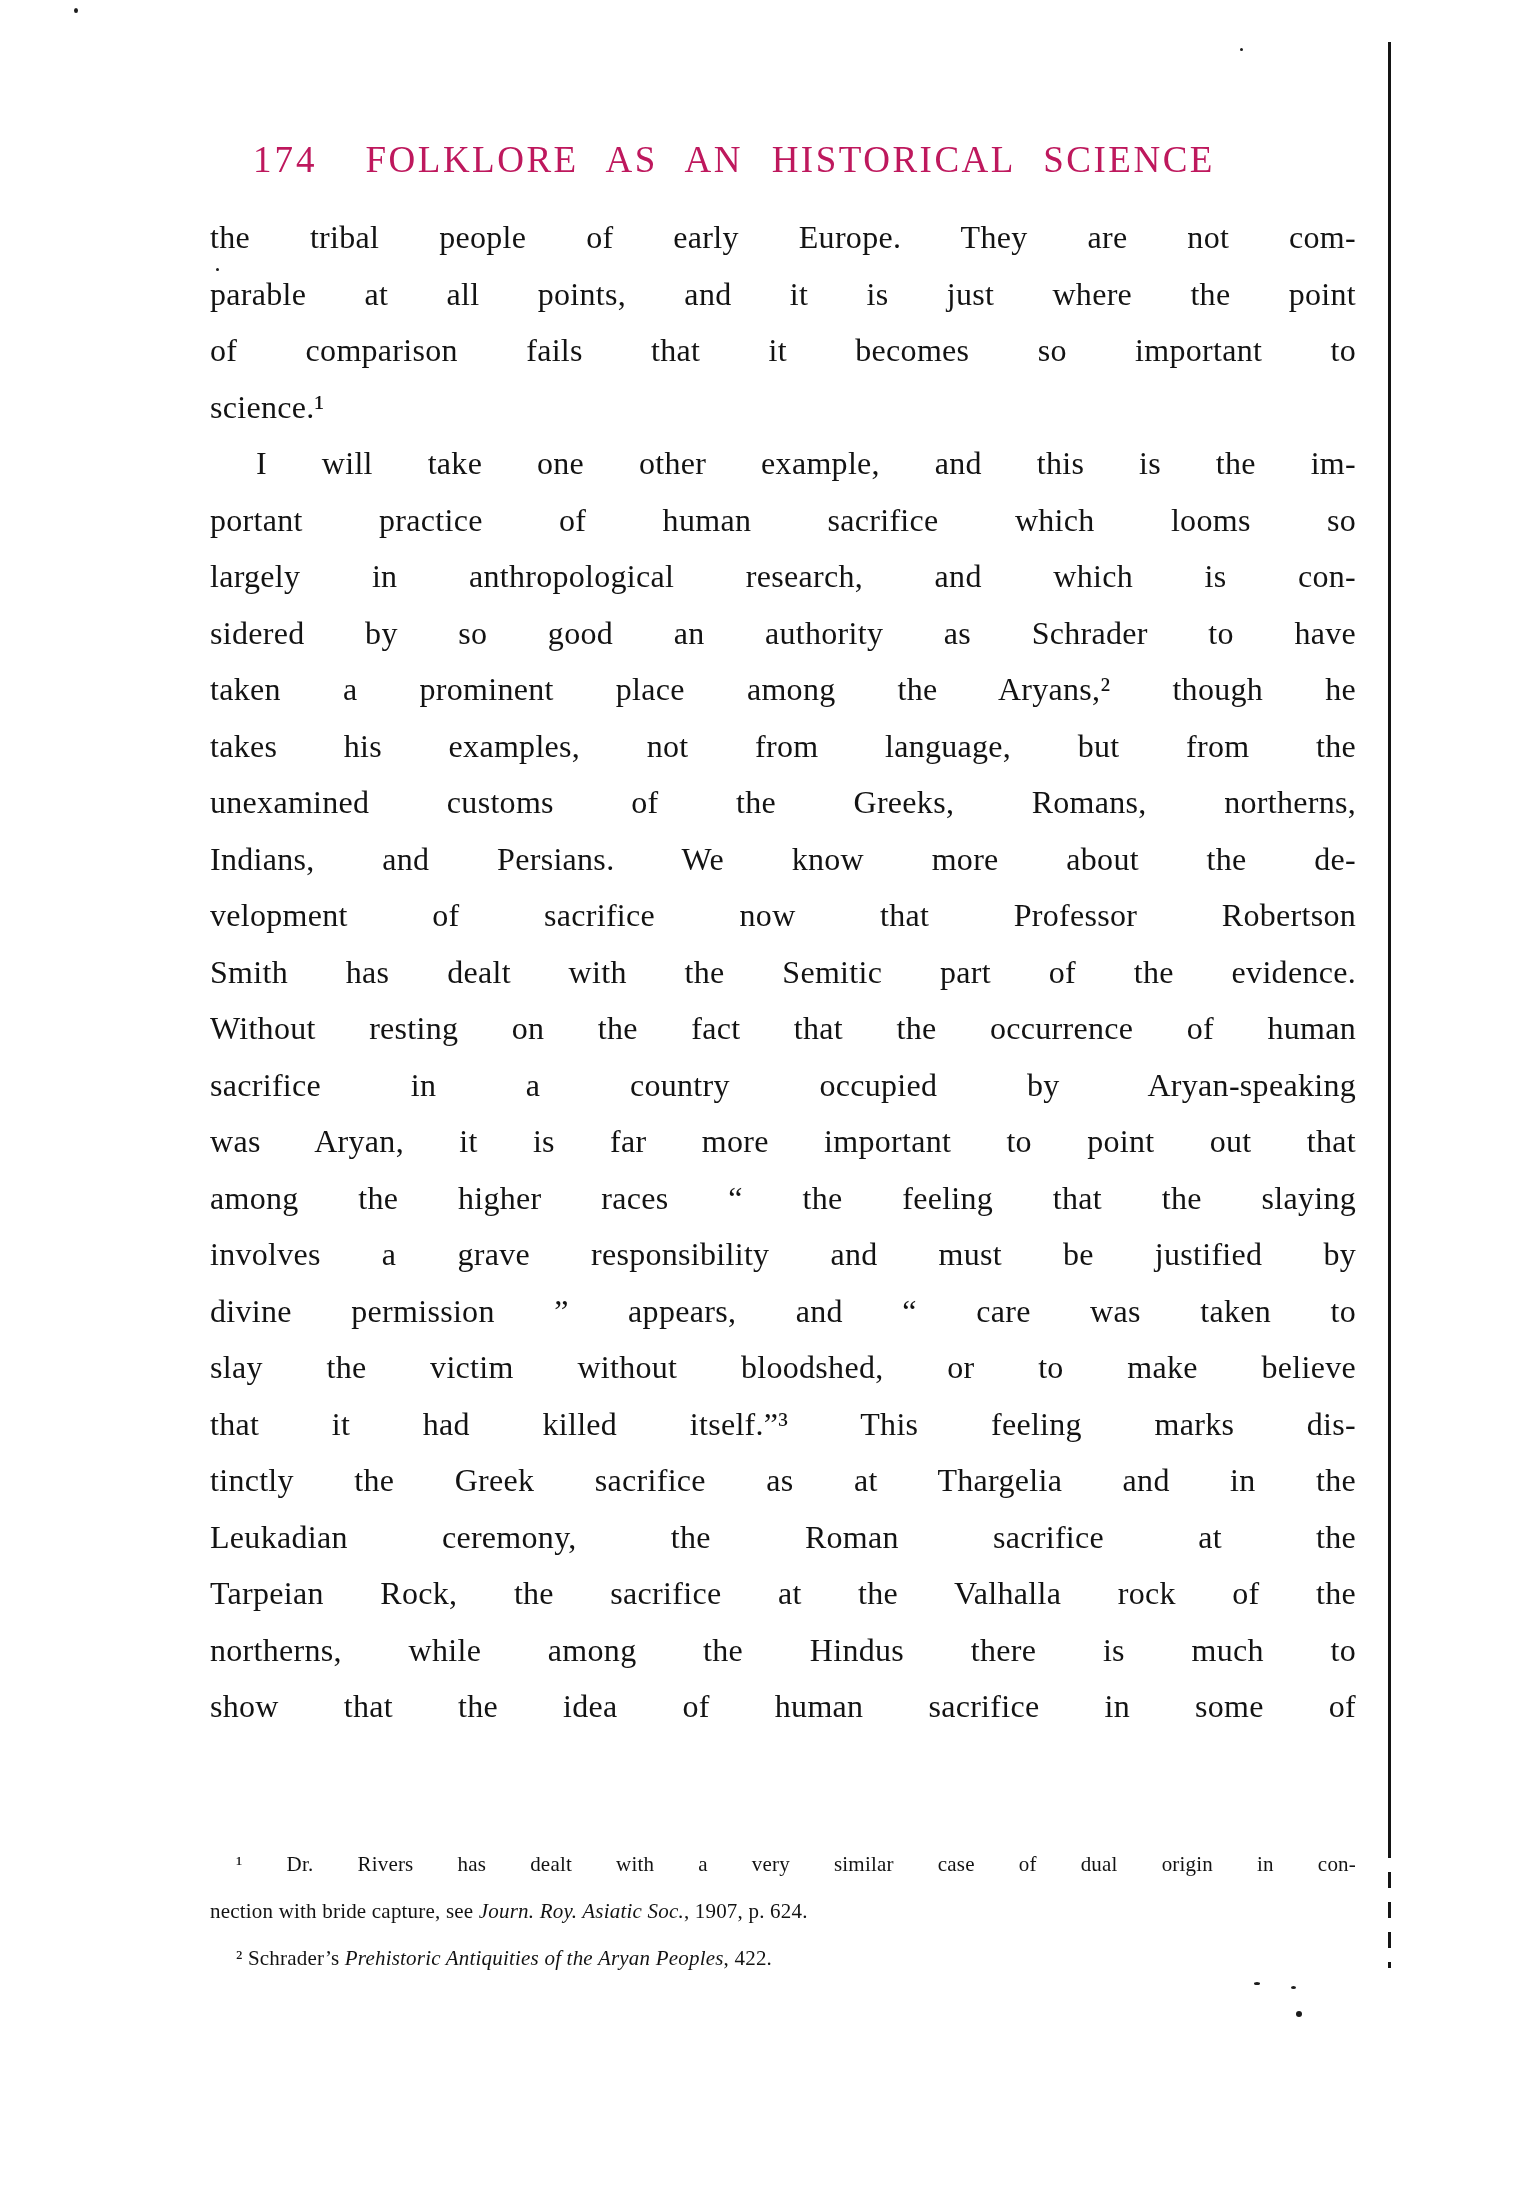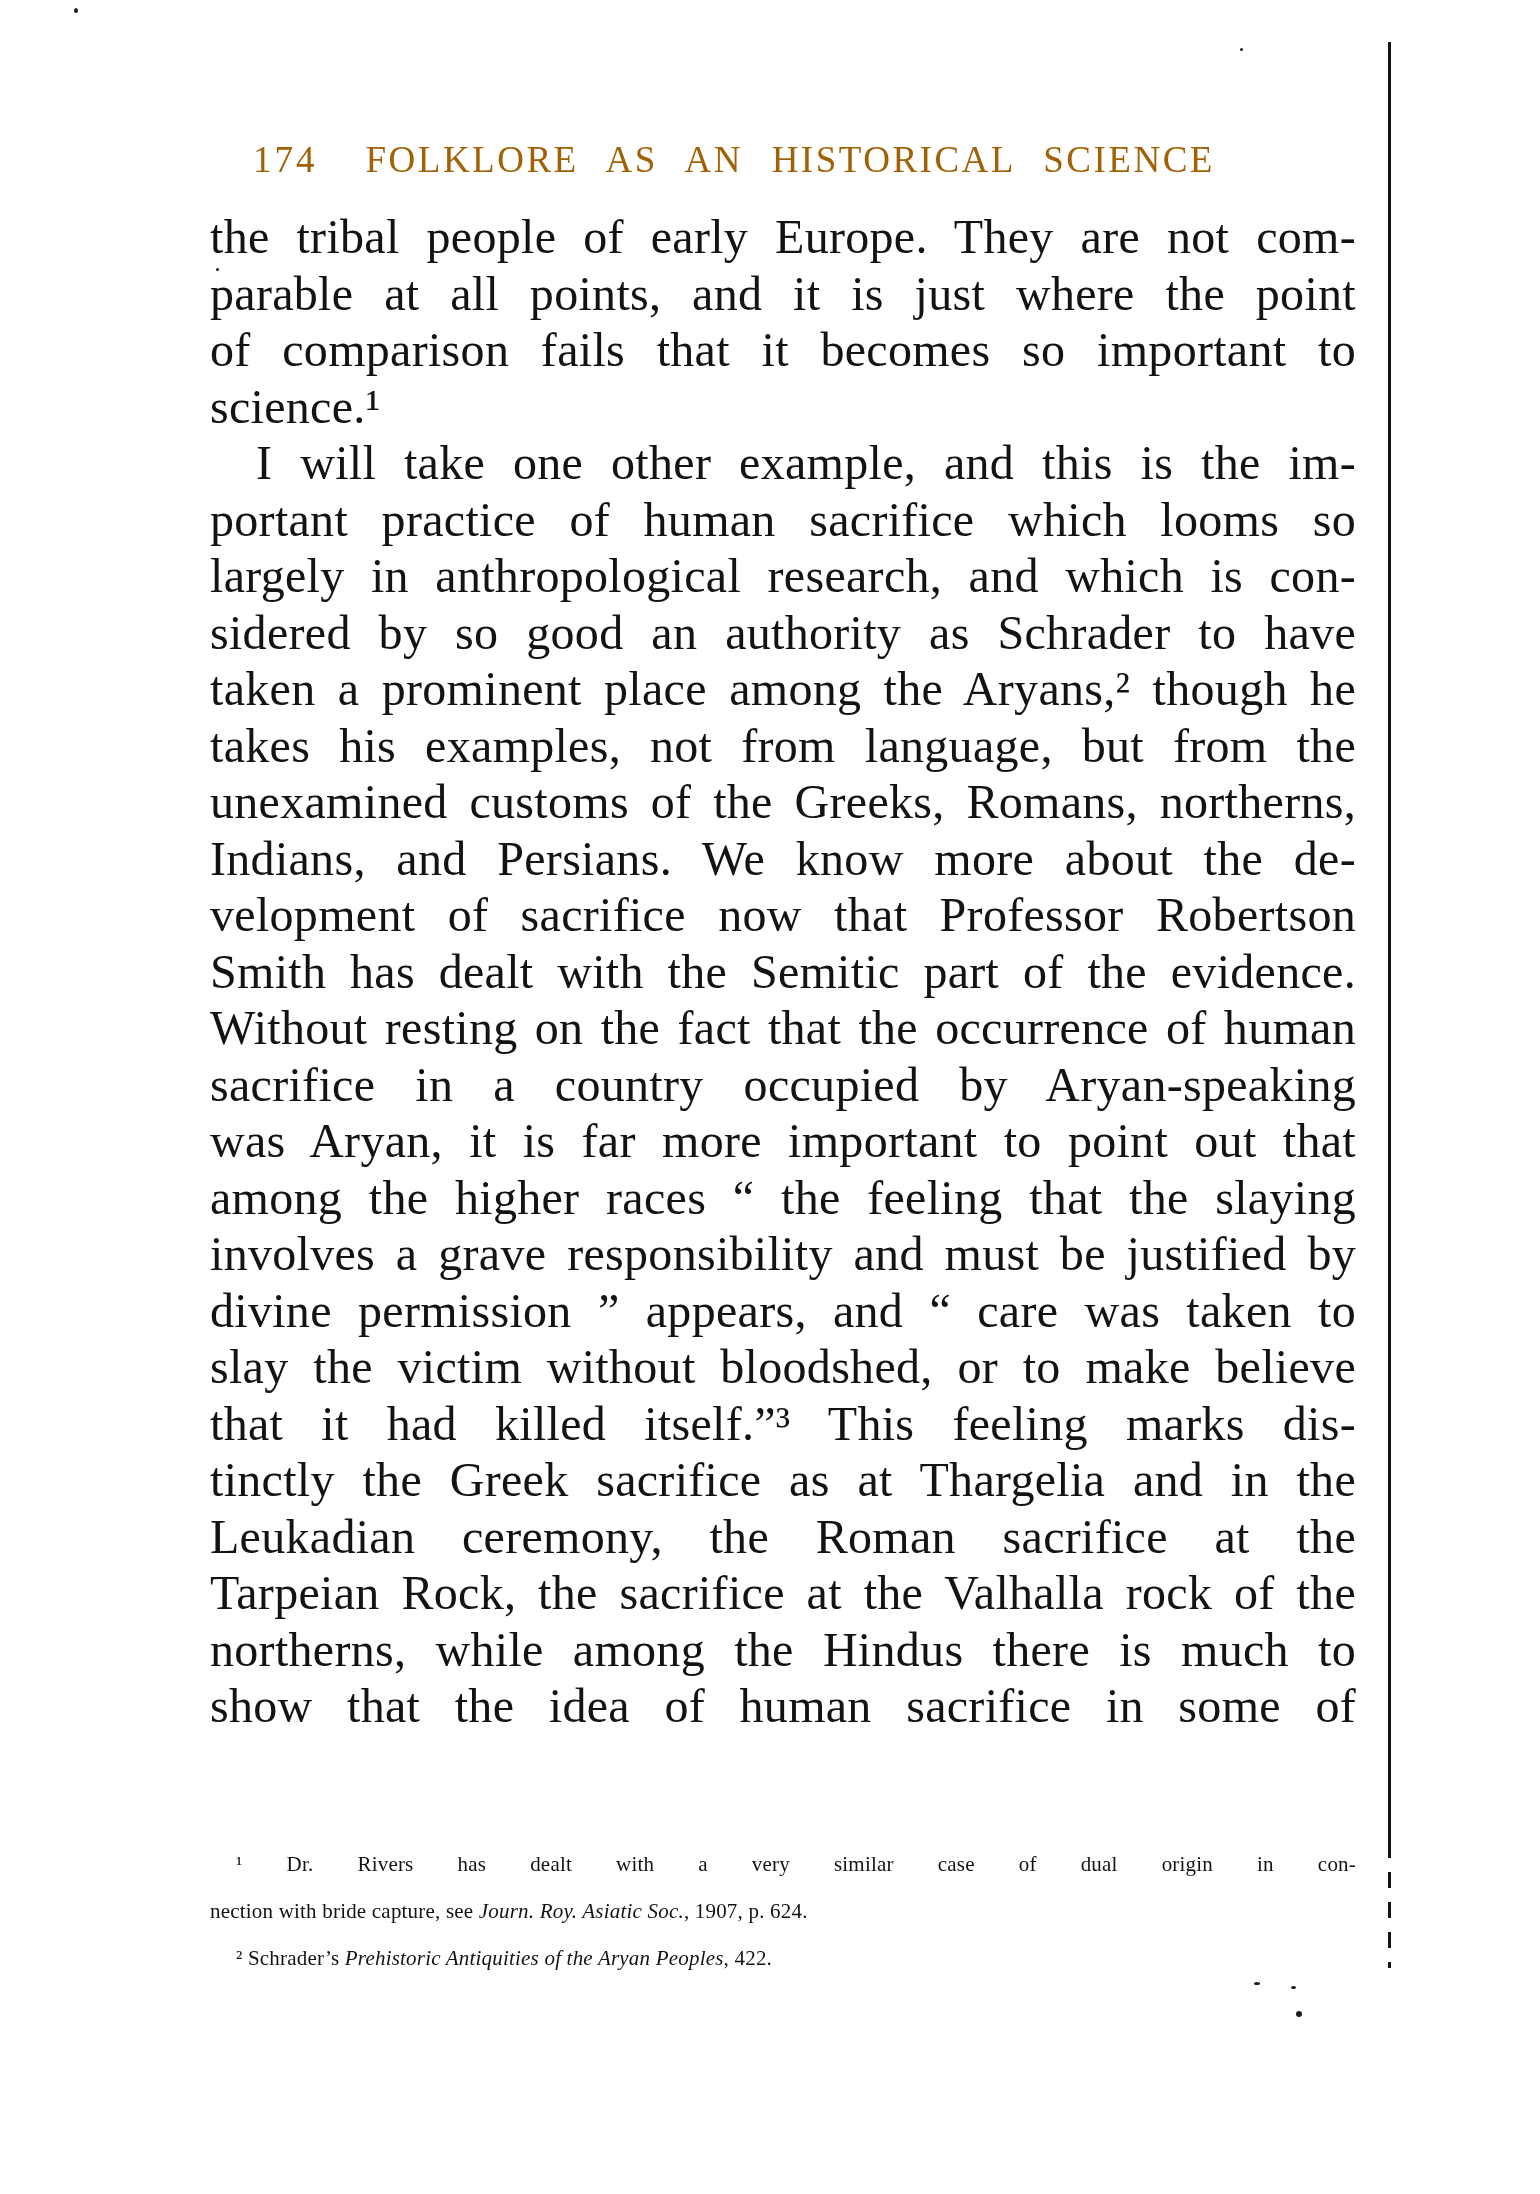--- a/index.html
+++ b/index.html
@@ -18,37 +18,37 @@
     overflow: hidden;
   }
   
   .running-header {
     position: absolute;
     left: 253px;
     top: 138px;
     width: 1102px;
     font-size: 37px;
     white-space: nowrap;
-    color: #a16207;
+    color: #be185d;
   }
   .page-number {
     letter-spacing: 3px;
     margin-right: 48px;
   }
   .running-title {
     letter-spacing: 2.5px;
     word-spacing: 17px;
   }
   
   .page-body {
     position: absolute;
     left: 210px;
     top: 209px;
     width: 1146px;
-    font-size: 48px;
+    font-size: 32px;
     line-height: 56.5px;
     letter-spacing: 0.3px;
   }
   .bl {
     text-align: justify;
     text-align-last: justify;
   }
   .bl.align-left {
     text-align: left;
     text-align-last: left;

